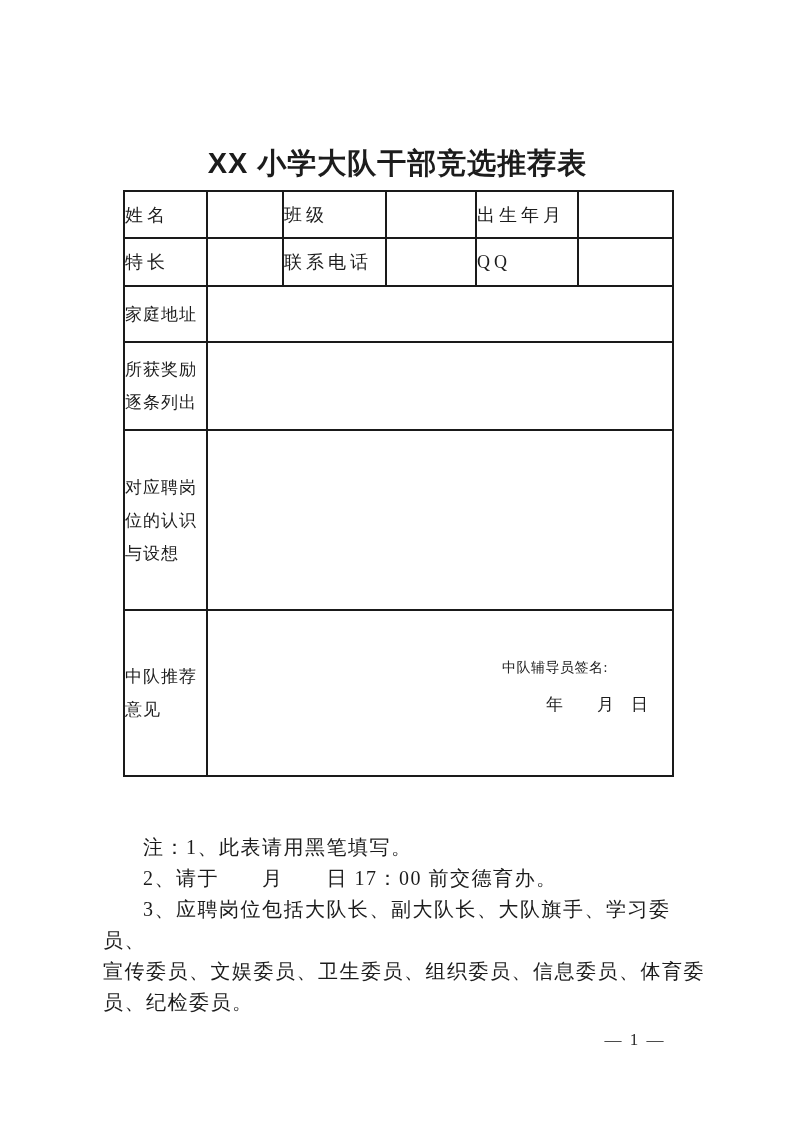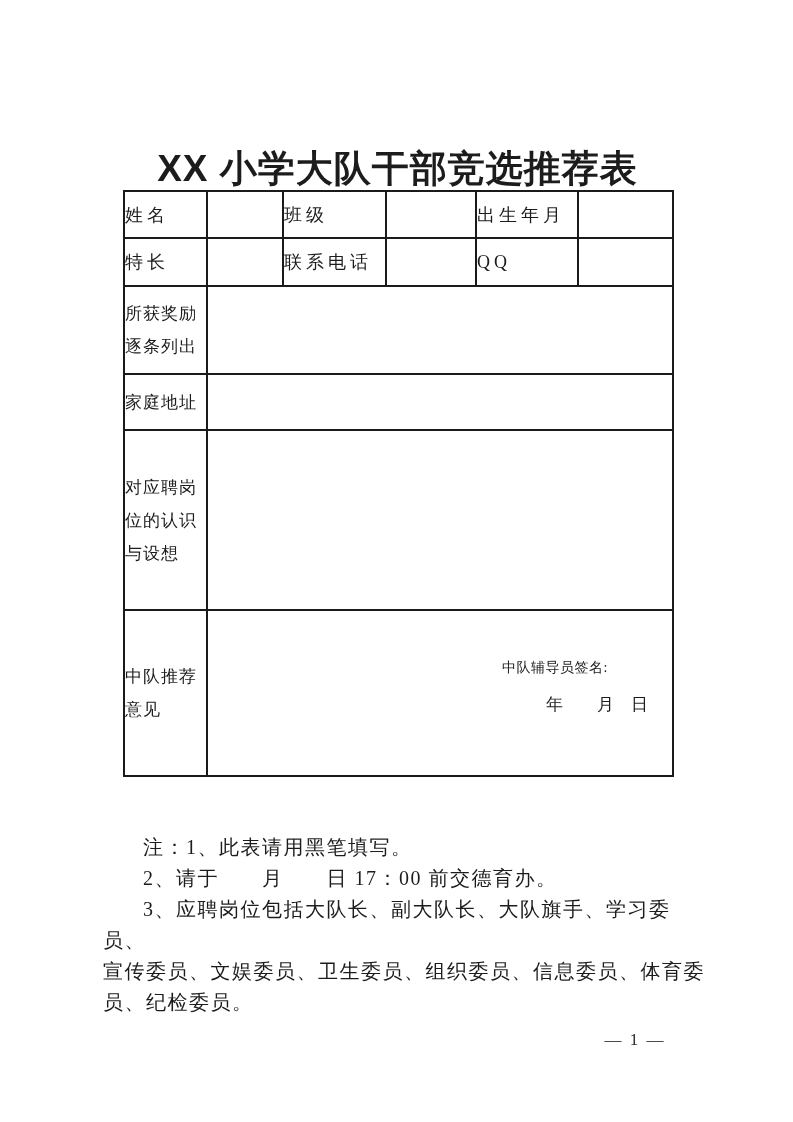--- a/index.html
+++ b/index.html
@@ -12,21 +12,21 @@
     font-family: "Liberation Serif", "DejaVu Serif", serif;
     color: #1c1c1c;
     overflow: hidden;
   }
   .doc-title {
     position: absolute;
     left: 123px;
     top: 144px;
     width: 549px;
     text-align: center;
-    font-size: 37px;
+    font-size: 29px;
     font-weight: bold;
     font-family: "Liberation Sans", "DejaVu Sans", sans-serif;
     letter-spacing: 1px;
     white-space: nowrap;
   }
   table.form {
     position: absolute;
     left: 123px;
     top: 190px;
     width: 549px;
@@ -118,27 +118,27 @@
       <td></td>
     </tr>
     <tr style="height:48px">
       <td class="lbl">特长</td>
       <td></td>
       <td class="lbl">联系电话</td>
       <td></td>
       <td class="lbl">QQ</td>
       <td></td>
     </tr>
+    <tr style="height:56px">
+      <td class="lbl-sm">家庭地址</td>
+      <td colspan="5"></td>
+    </tr>
     <tr style="height:88px">
       <td class="lbl-sm">所获奖励
 逐条列出</td>
-      <td colspan="5"></td>
-    </tr>
-    <tr style="height:56px">
-      <td class="lbl-sm">家庭地址</td>
       <td colspan="5"></td>
     </tr>
     <tr style="height:180px">
       <td class="lbl-sm">对应聘岗
 位的认识
 与设想</td>
       <td colspan="5"></td>
     </tr>
     <tr style="height:166px">
       <td class="lbl-sm">中队推荐

